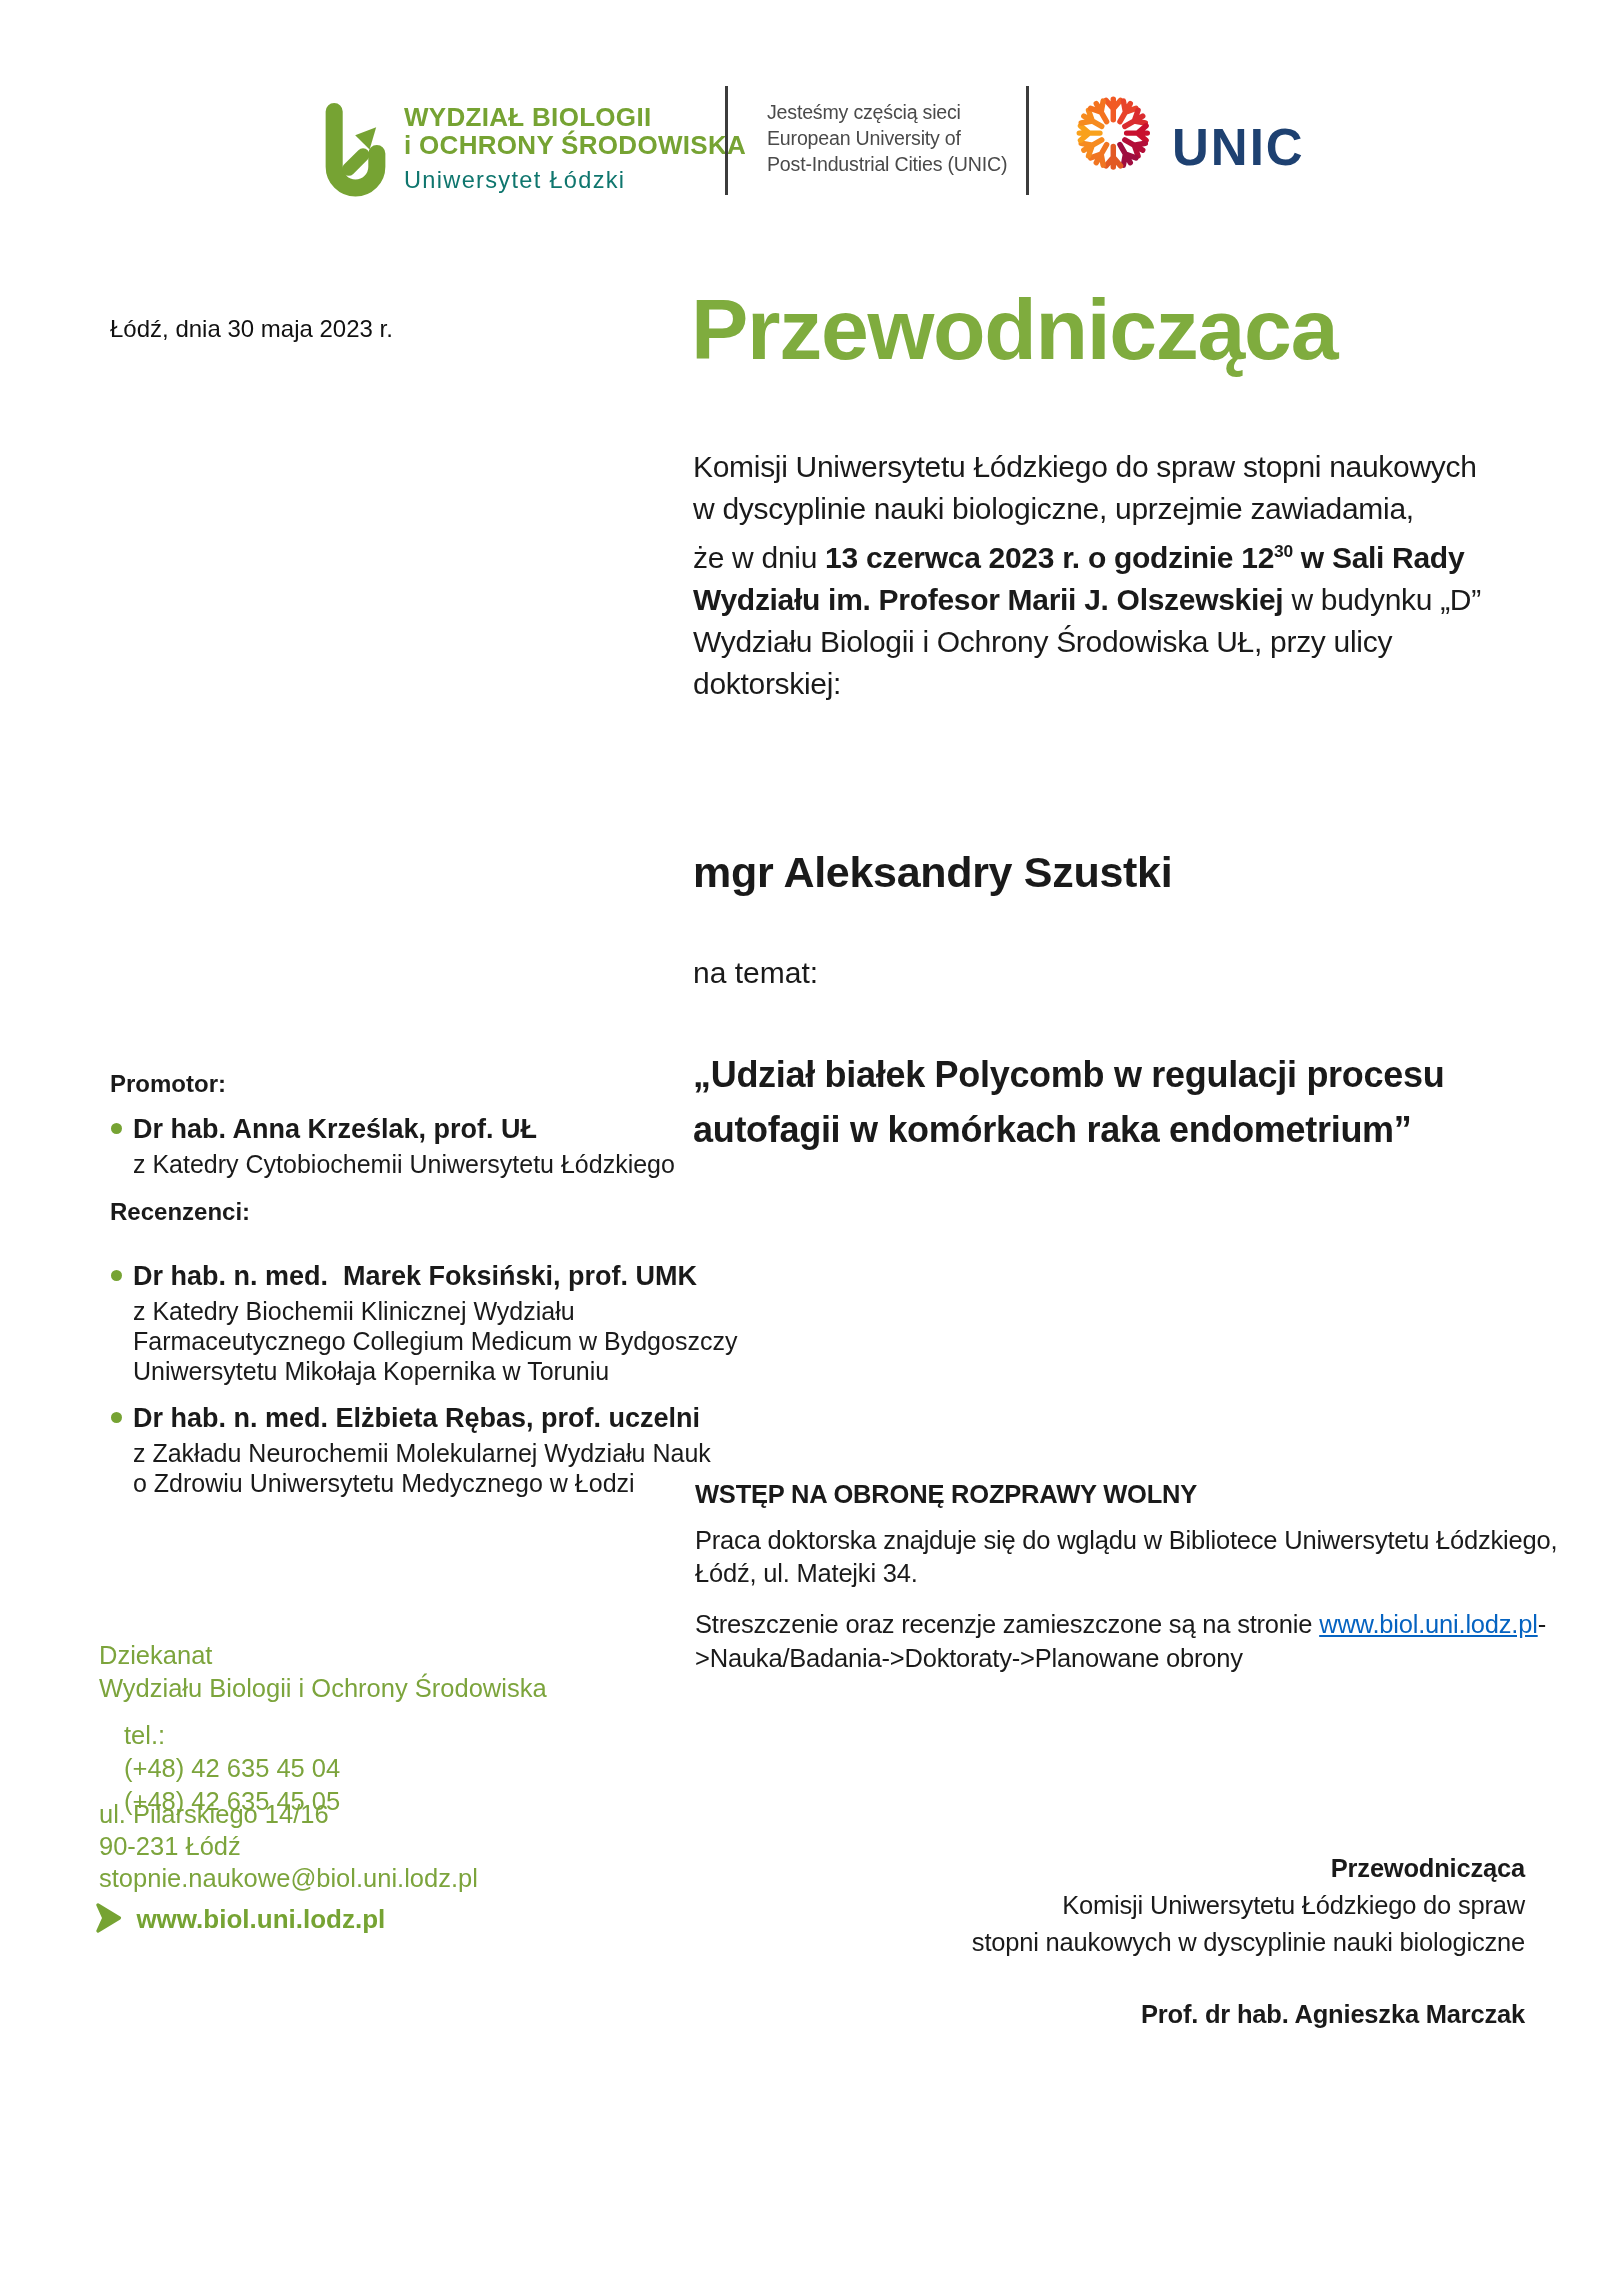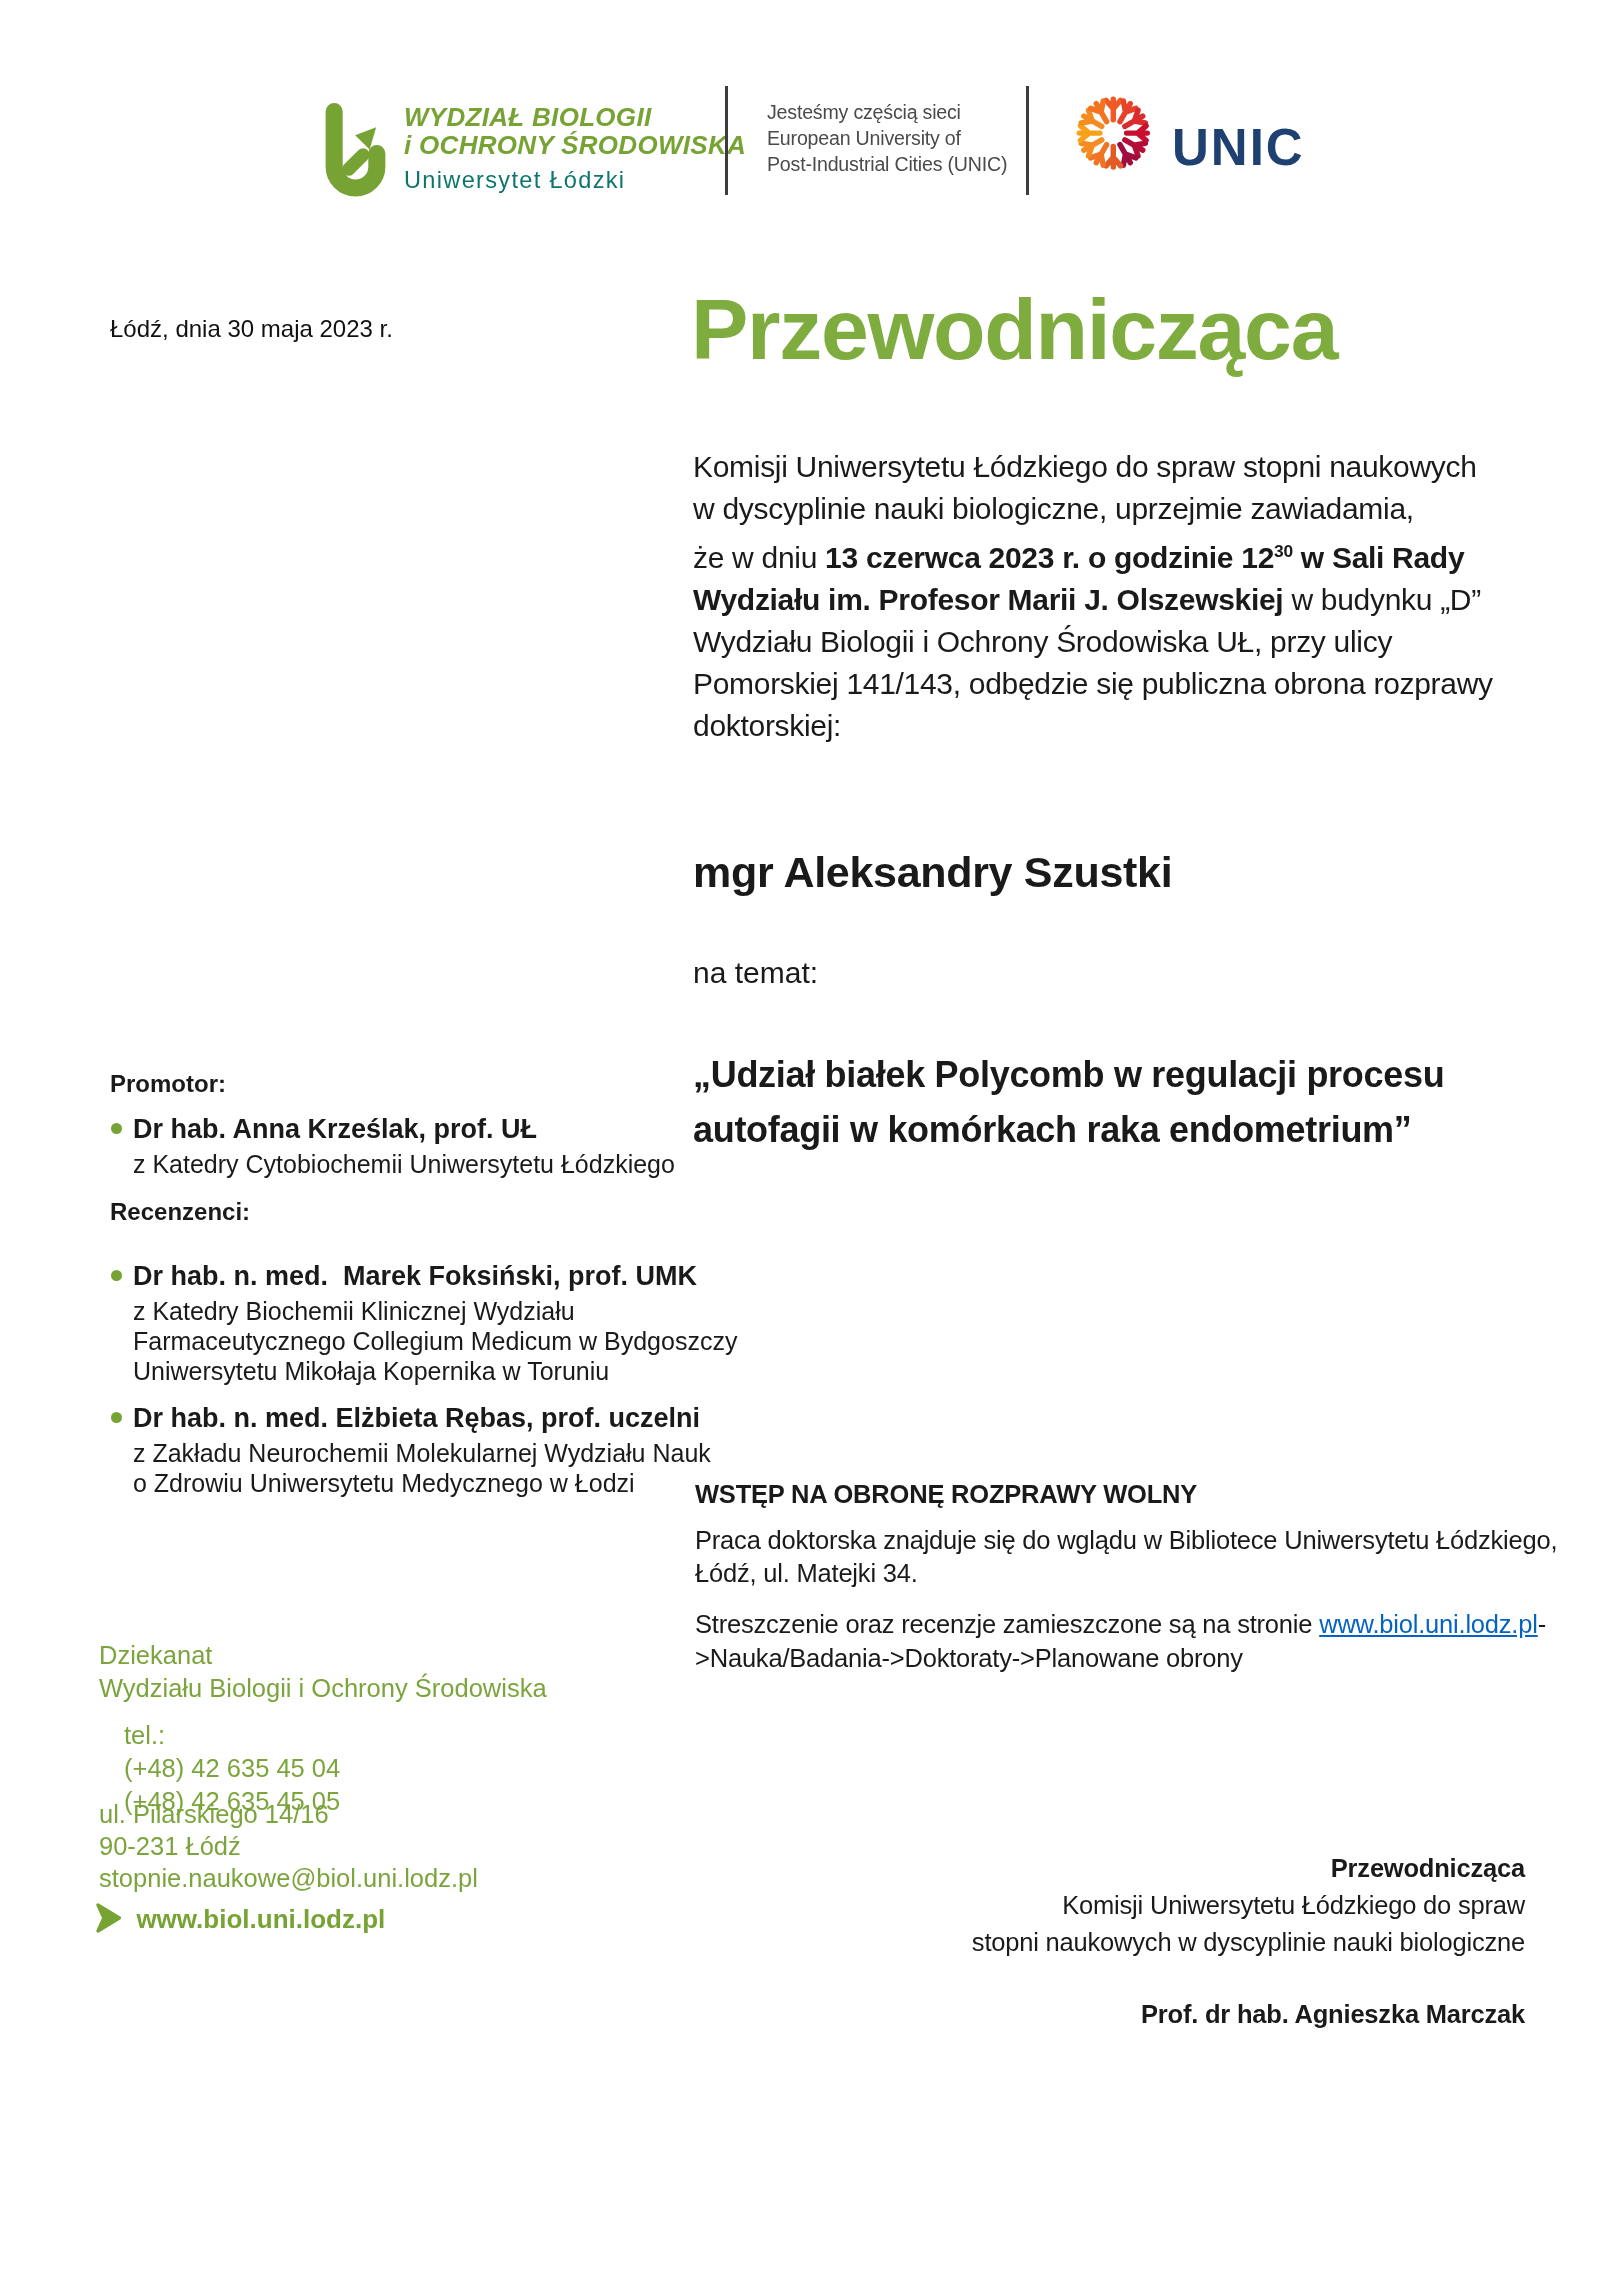--- a/index.html
+++ b/index.html
@@ -6,21 +6,21 @@
   .page{position:relative;width:1624px;height:2295px;background:#ffffff;overflow:hidden;
         font-family:"Liberation Sans","DejaVu Sans",sans-serif;color:#1a1a1a;}
   .abs{position:absolute;}
   .b{font-weight:bold;}
   .nowrap{white-space:nowrap;}
   sup{font-size:58%;vertical-align:super;font-weight:inherit;margin-top:15px;}
 
   
   .fac-logo{left:321px;top:101px;}
   .fac-text{left:404px;top:103px;color:#76A333;}
-  .fac-text .l1,.fac-text .l2{font-size:26px;font-weight:bold;line-height:28px;letter-spacing:0.3px;font-style:italic;}
+  .fac-text .l1,.fac-text .l2{font-size:26px;font-weight:bold;line-height:28px;letter-spacing:0.3px;}
   .fac-text .l3{font-size:23.6px;margin-top:7.9px;letter-spacing:1.3px;color:#0f766e;}
   .vdiv{width:3.3px;height:109px;top:86px;background:#3c3c3c;}
   .vdiv.d1{left:725px;} .vdiv.d2{left:1026px;}
   .net-text{left:767px;top:99px;font-size:19.6px;line-height:26px;color:#4a4a4a;letter-spacing:-0.2px;}
   .unic-star{left:1072px;top:85px;}
   .unic-word{left:1172px;top:118px;font-size:51px;font-weight:bold;color:#1E4171;letter-spacing:2px;}
 
   
   .date-line{left:110px;top:315px;font-size:24px;color:#111;}
   .main-title{left:691px;top:280px;font-size:86px;font-weight:bold;color:#7FAC3E;letter-spacing:-1.3px;}
@@ -137,21 +137,20 @@
 
   <div class="abs date-line">Łódź, dnia 30 maja 2023 r.</div>
   <div class="abs main-title">Przewodnicząca</div>
 
   <div class="abs notice">
       <div class="rich-line"><span>Komisji Uniwersytetu Łódzkiego do spraw stopni naukowych</span></div>
       <div class="rich-line"><span>w dyscyplinie nauki biologiczne, uprzejmie zawiadamia,</span></div>
       <div class="rich-line"><span>że w dniu </span><span class="b">13 czerwca 2023 r. o godzinie 12</span><sup class="b">30</sup><span class="b"> w Sali Rady</span></div>
       <div class="rich-line"><span class="b">Wydziału im. Profesor Marii J. Olszewskiej</span><span> w budynku „D”</span></div>
       <div class="rich-line"><span>Wydziału Biologii i Ochrony Środowiska UŁ, przy ulicy</span></div>
-      <div class="rich-line"><span>Pomorskiej 141/143, odbędzie się publiczna obrona rozprawy</span></div>
       <div class="rich-line"><span>doktorskiej:</span></div>
     </div>
 
   <div class="abs candidate">mgr Aleksandry Szustki</div>
   <div class="abs subject-label">na temat:</div>
   <div class="abs thesis">
     <div class="nowrap">„Udział białek Polycomb w regulacji procesu</div>
     <div class="nowrap">autofagii w komórkach raka endometrium”</div>
   </div>
 

